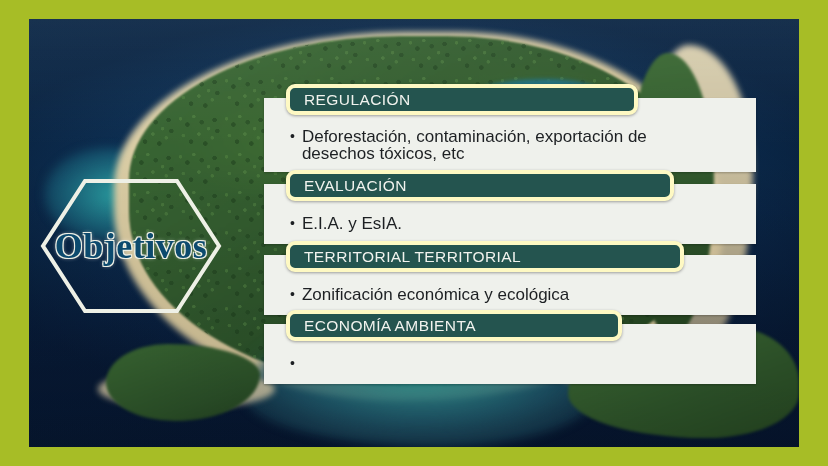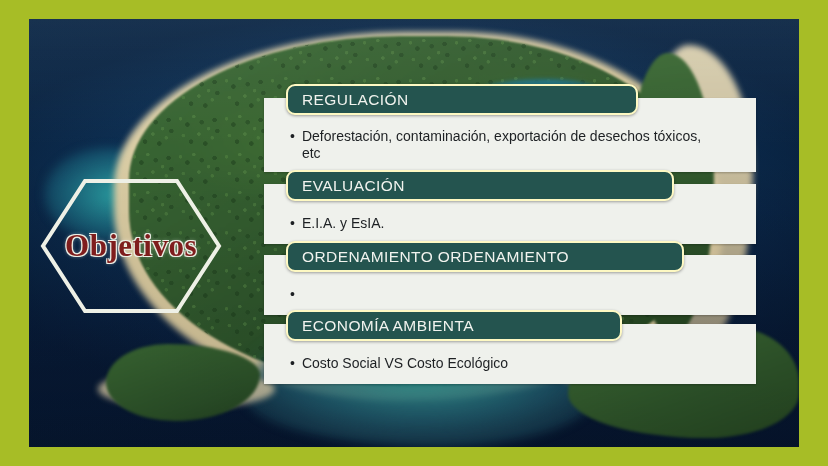--- a/index.html
+++ b/index.html
@@ -207,23 +207,23 @@
     inset: 0;
   }
   #hex-title {
     position: absolute;
     inset: 0;
     display: flex;
     align-items: center;
     justify-content: center;
     font-family: "Liberation Serif", serif;
     font-weight: 700;
-    font-size: 31px;
+    font-size: 36px;
     letter-spacing: .5px;
-    color: #7f1d1d;
+    color: #0c4a6e;
     text-shadow:
       -1px -1px 0 #eef0e6, 1px -1px 0 #eef0e6,
       -1px  1px 0 #eef0e6, 1px  1px 0 #eef0e6,
       0 0 4px rgba(255,255,255,.65);
     white-space: nowrap;
   }
 
   
   .block {
     position: absolute;
@@ -234,21 +234,21 @@
     top: 14px;
     background: #eff1ec;
     box-shadow: 0 1px 2px rgba(0,0,0,.25);
   }
   .block-header {
     position: absolute;
     left: 22px;
     top: 0;
     height: 31px;
     background: #24544f;
-    border: 2px solid #fef9c3;
+    border: 4px solid #fef9c3;
     border-radius: 9px;
     display: flex;
     align-items: center;
     padding: 0 14px;
     box-shadow: 0 1px 3px rgba(0,0,0,.35);
   }
   .block-header span {
     color: #f1f3ee;
     font-size: 15.5px;
     font-weight: 400;
@@ -263,21 +263,21 @@
     gap: 7px;
   }
   .bullet-dot {
     color: #1d2023;
     font-size: 14px;
     line-height: 17px;
     flex: 0 0 auto;
   }
   .bullet-text {
     color: #1d2023;
-    font-size: 14px;
+    font-size: 17px;
     line-height: 17px;
     font-weight: 400;
   }
 
   
   #block-1 { left: 264px; top: 84px;  width: 492px; }
   #block-1 .block-body   { width: 492px; height: 74px; }
   #block-1 .block-header { width: 352px; }
   #block-1 .bullet-row   { top: 44px; width: 420px; }
 
@@ -346,30 +346,30 @@
     </div>
     <div class="block-header">
       <span>EVALUACIÓN</span>
     </div>
   </div>
 
   <div class="block" id="block-3">
     <div class="block-body"></div>
     <div class="bullet-row">
       <span class="bullet-dot">•</span>
+      <span class="bullet-text">Zonificación económica y ecológica</span>
     </div>
     <div class="block-header">
-      <span>ORDENAMIENTO ORDENAMIENTO</span>
+      <span>TERRITORIAL TERRITORIAL</span>
     </div>
   </div>
 
   <div class="block" id="block-4">
     <div class="block-body"></div>
     <div class="bullet-row">
       <span class="bullet-dot">•</span>
-      <span class="bullet-text">Costo Social VS Costo Ecológico</span>
     </div>
     <div class="block-header">
       <span>ECONOMÍA AMBIENTA</span>
     </div>
   </div>
 
 </div>
 
 </body></html>

